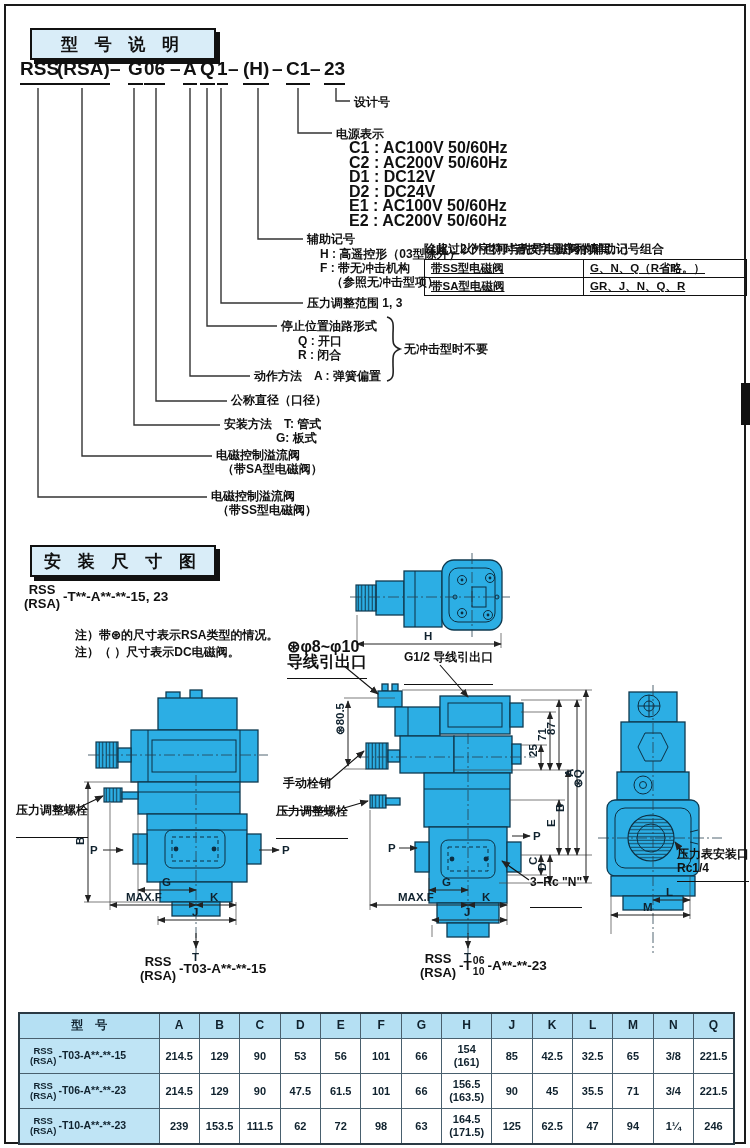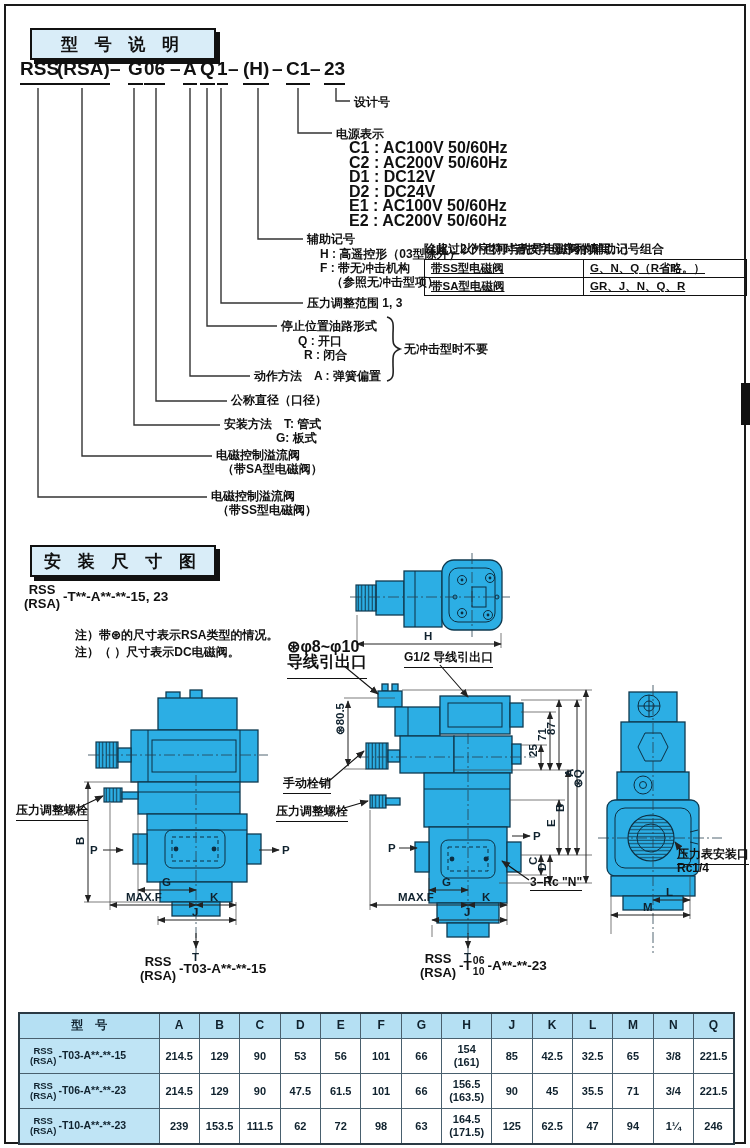--- a/index.html
+++ b/index.html
@@ -13,21 +13,21 @@
     position:absolute;left:30px;width:182px;height:28px;background:#d9edf8;
     border:2px solid #111;box-shadow:4px 4px 0 #111;
     display:flex;align-items:center;justify-content:center;
     font-weight:bold;font-size:17px;letter-spacing:6px;white-space:nowrap;
   }
   .codeseg{position:absolute;top:0;font-size:19px;font-weight:bold;white-space:nowrap;
     border-bottom:2px solid #111;padding-bottom:3px;}
   .codeseg.dash{border-bottom:none;}
   .lbl{position:absolute;font-weight:bold;font-size:12px;white-space:nowrap;}
   .lbl.sm{font-size:12px;}
-  .lbl.ul{border-bottom:1.3px solid #111;padding-bottom:1px;}
+  .lbl.ul{border-bottom:1.3px solid #111;padding-bottom:18px;}
   .optlist div{font-weight:bold;font-size:16px;line-height:14.6px;white-space:nowrap;}
   .auxtable{position:absolute;border-collapse:collapse;text-decoration:underline;}
   .auxtable td{border:1.3px solid #111;font-size:11.5px;font-weight:bold;padding:1px 6px;height:15px;white-space:nowrap;}
   .stack{display:inline-flex;flex-direction:column;line-height:1.05;text-align:center;}
   .dimtable{position:absolute;left:18px;top:1012px;border-collapse:collapse;table-layout:fixed;width:717px;}
   .dimtable td,.dimtable th{border:1px solid #49606e;font-size:11px;font-weight:bold;text-align:center;
     padding:0;white-space:pre-line;line-height:1.15;color:#10222e;}
   .dimtable th{background:#b5e0f3;height:24px;font-size:12px;}
   .dimtable td{height:34px;background:#fff;}
   .dimtable td.model-cell{background:#bfe4f5;text-align:left;padding-left:10px;font-size:10.5px;}
@@ -111,21 +111,21 @@
       <tr>
         <td style="width: 146px;">带SA型电磁阀</td>
         <td style="width: 150px;">GR、J、N、Q、R</td>
       </tr>
     </tbody>
 </table>
 
 <div class="lbl" style="left:307px;top:295px;">压力调整范围 1, 3</div>
 <div class="lbl" style="left:281px;top:318px;">停止位置油路形式</div>
 <div class="lbl sm" style="left:298px;top:333px;">Q : 开口</div>
-<div class="lbl sm" style="left:298px;top:347px;margin-left:6px;">R : 闭合</div>
+<div class="lbl sm" style="left:298px;top:347px;">R : 闭合</div>
 <div class="lbl" style="left:404px;top:341px;">无冲击型时不要</div>
 <div class="lbl" style="left:254px;top:368px;">动作方法　A : 弹簧偏置</div>
 <div class="lbl" style="left:231px;top:392px;">公称直径（口径）</div>
 <div class="lbl" style="left:224px;top:416px;">安装方法　T: 管式</div>
 <div class="lbl" style="left:276px;top:430px;">G: 板式</div>
 <div class="lbl" style="left:216px;top:447px;">电磁控制溢流阀</div>
 <div class="lbl" style="left:222px;top:461px;">（带SA型电磁阀）</div>
 <div class="lbl" style="left:211px;top:488px;">电磁控制溢流阀</div>
 <div class="lbl" style="left:217px;top:502px;">（带SS型电磁阀）</div>
 

